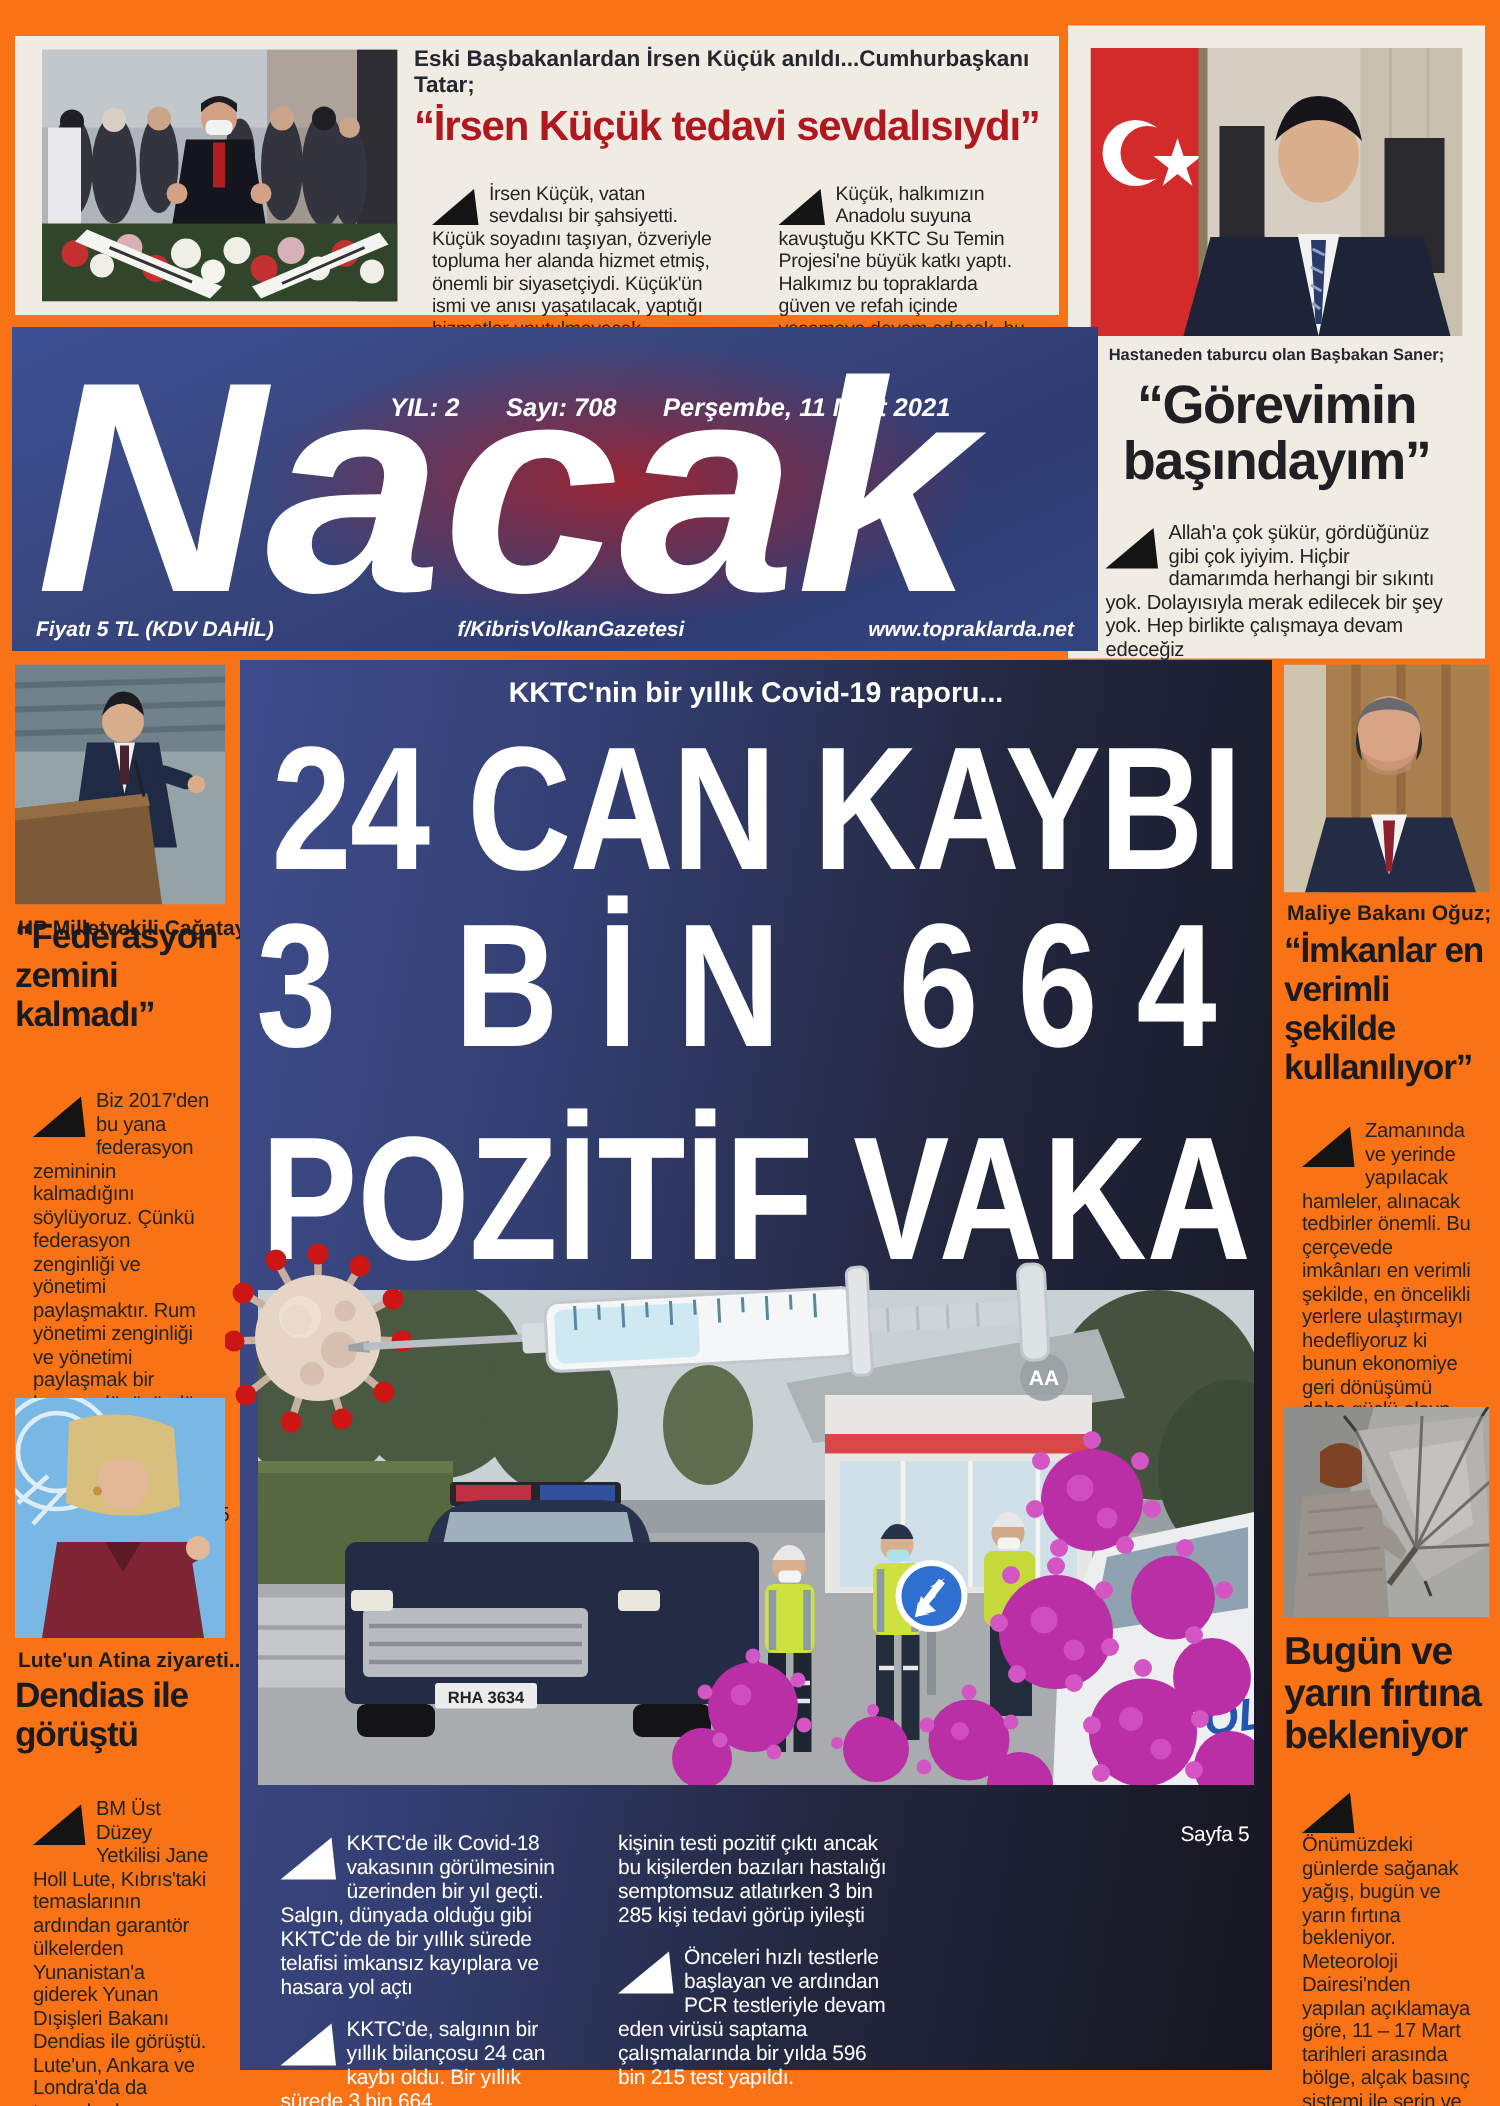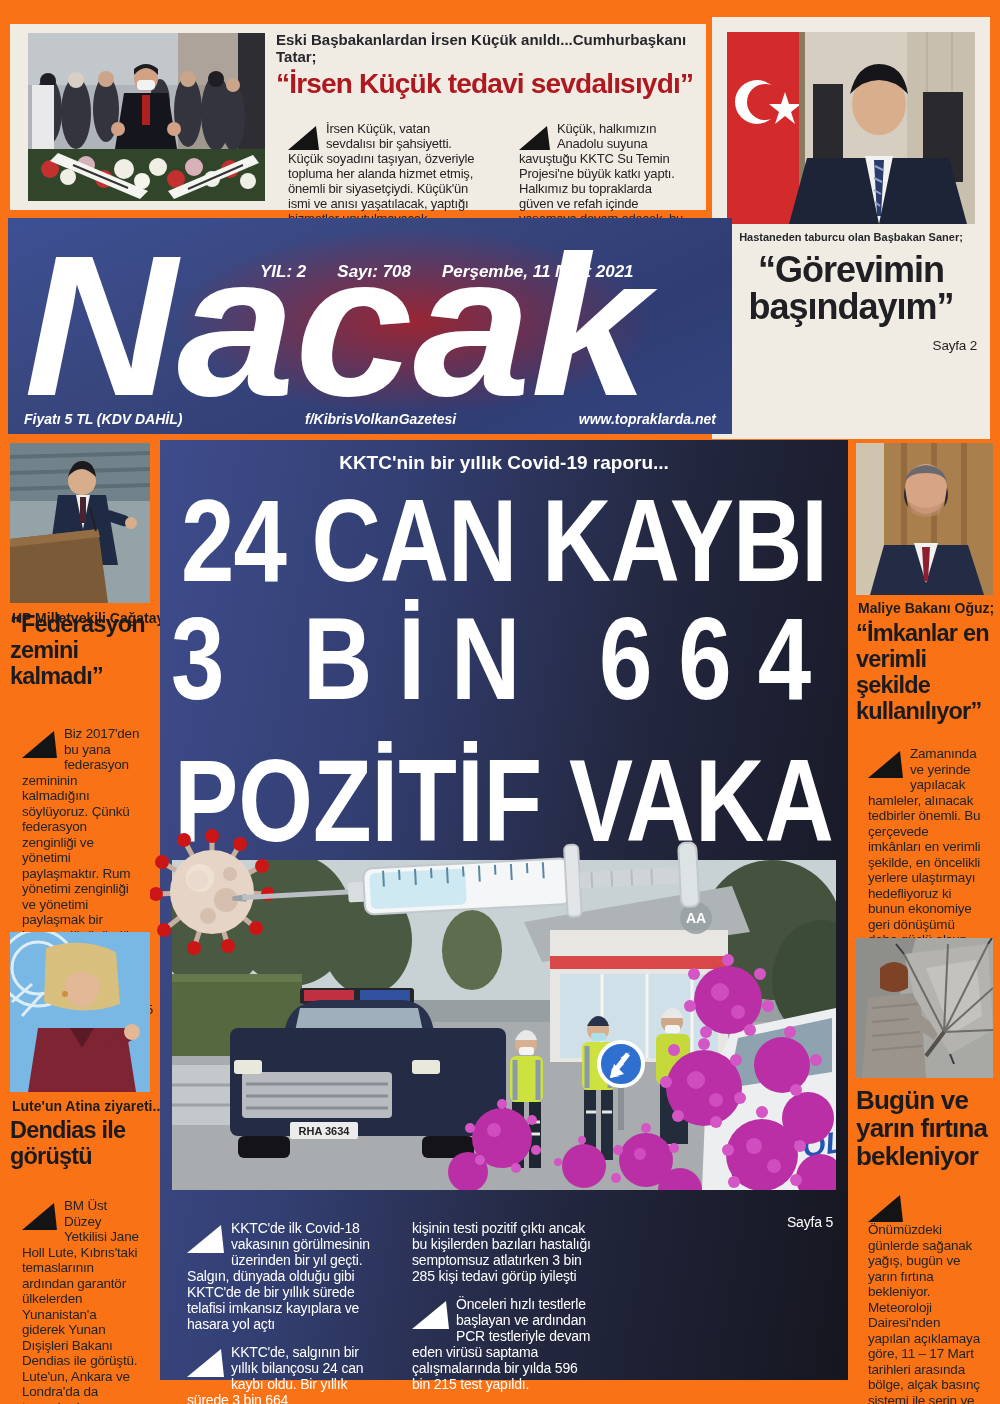--- a/index.html
+++ b/index.html
@@ -171,20 +171,21 @@
             <line x1="148" y1="134" x2="156" y2="138"></line>
             <line x1="147" y1="146" x2="155" y2="150"></line>
             <line x1="147" y1="158" x2="154" y2="162"></line>
             <line x1="148" y1="170" x2="153" y2="174"></line>
           </g>
       </g>
     </svg>
     <div class="abs tr-kicker kicker">Hastaneden taburcu olan Başbakan Saner;</div>
     <div class="abs tr-headline">“Görevimin başındayım”</div>
     <div class="abs tr-body">
+      <p class="body-txt tri tri-m">Allah'a çok şükür, gördüğünüz gibi çok iyiyim. Hiçbir damarımda herhangi bir sıkıntı yok. Dolayısıyla merak edilecek bir şey yok. Hep birlikte çalışmaya devam edeceğiz</p>
       <span class="pageref body-txt" style="margin-top:3px;">Sayfa 2</span>
     </div>
   </section>
 
   <header class="abs masthead">
     <div class="abs mh-logo">Nacak</div>
     <div class="abs mh-info">
       <span>YIL: 2</span>
       <span>Sayı: 708</span>
       <span>Perşembe, 11 Mart 2021</span>

